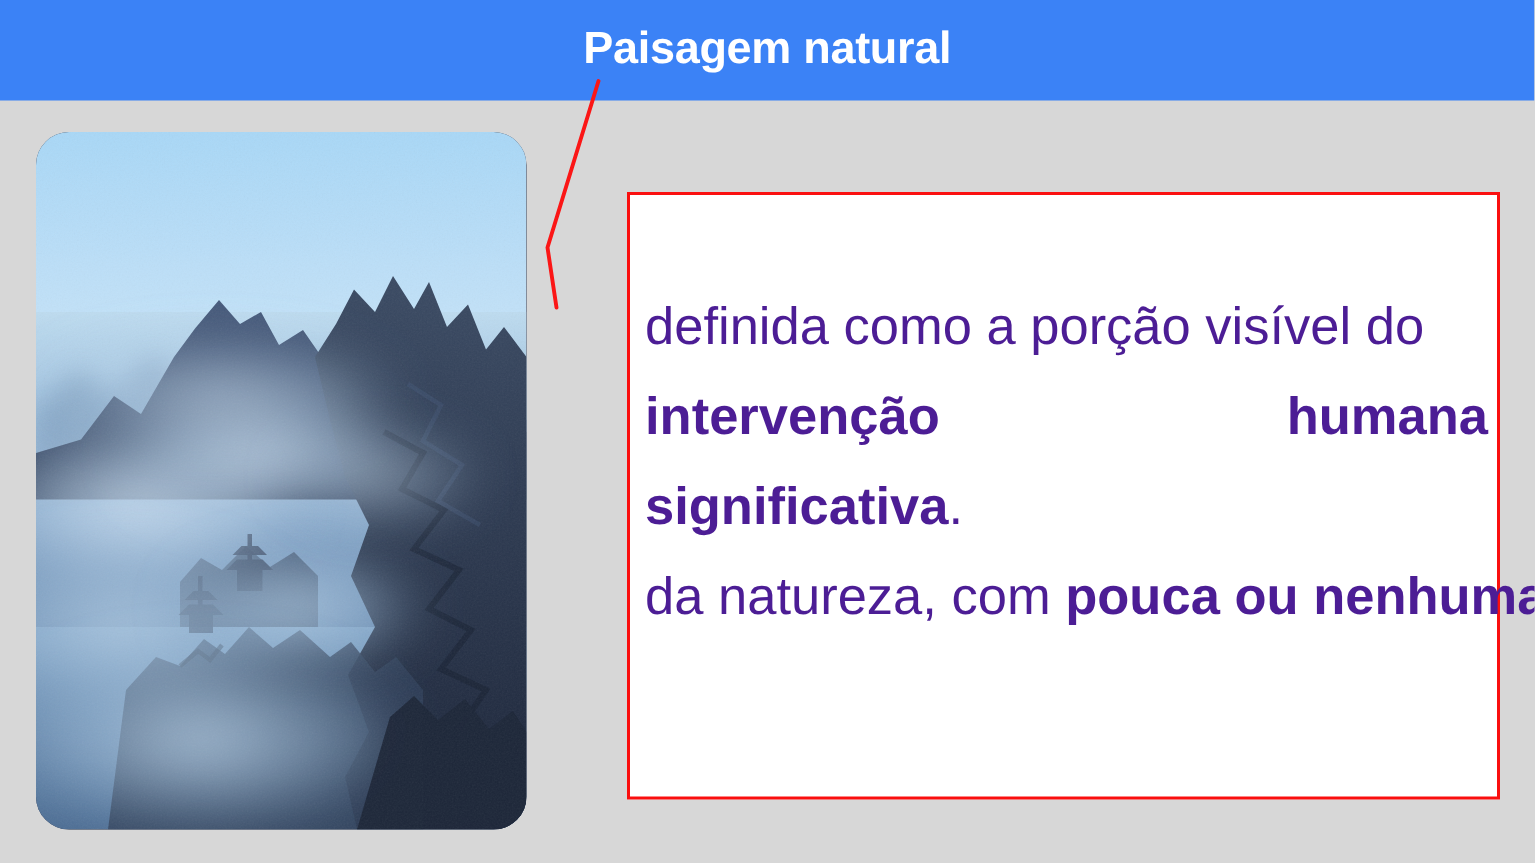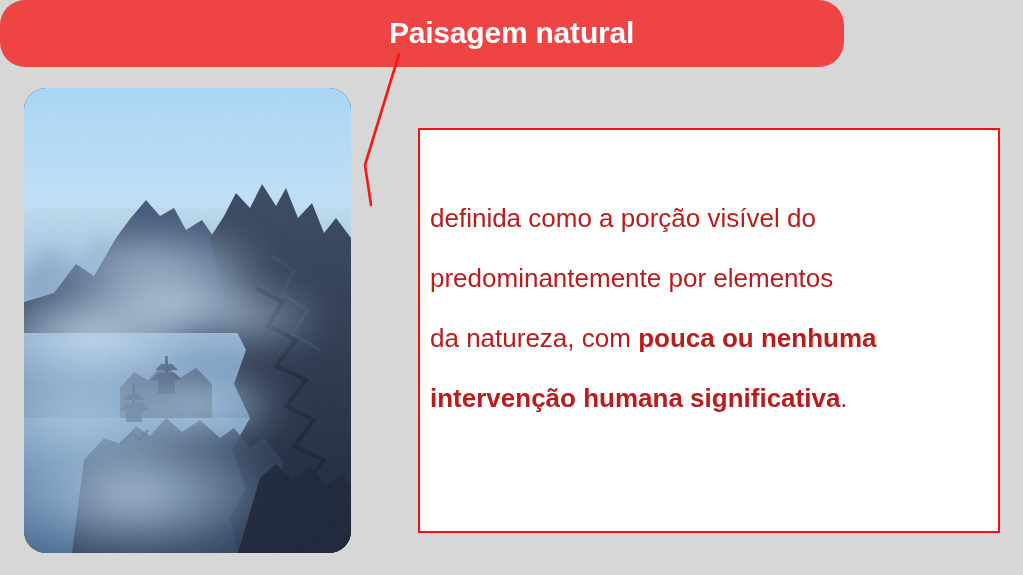--- a/index.html
+++ b/index.html
@@ -13,24 +13,23 @@
     font-family: "Liberation Sans", sans-serif;
     overflow: hidden;
     position: relative;
   }
 
   
   .banner {
     position: absolute;
     left: 0;
     top: 0;
-    width: 844px;
+    width: 1023px;
     height: 67px;
-    background: #ef4444;
-    border-radius: 25px;
+    background: #3b82f6;
   }
   .banner-title {
     position: absolute;
     left: 0;
     top: 14px;
     width: 1023px;
     text-align: center;
     color: #ffffff;
     font-size: 30px;
     font-weight: bold;
@@ -73,22 +72,22 @@
     border: 2px solid #fa0f0f;
     box-sizing: border-box;
   }
   .textbox-inner {
     position: absolute;
     left: 10px;
     top: 58px;
     width: 562px;
     text-align: justify;
     text-align-last: left;
-    color: #b91c1c;
-    font-size: 26px;
+    color: #4c1d95;
+    font-size: 35px;
     line-height: 60px;
     word-spacing: 0px;
   }
   .textbox-inner b { font-weight: bold; }
   .nowrap-line { display: block; }
 </style>
 </head>
 <body>
 
 <div class="banner">
@@ -191,17 +190,16 @@
 
     <path d="M236,390 L252,376 L268,392 L286,378 L302,398 L318,386 L327,400 L327,465 L214,465 Z" fill="#1c2638" opacity="0.95"></path>
 
     <rect x="0" y="0" width="327" height="465" filter="url(#grain)" opacity="0.5"></rect>
   </svg>
 </div>
 
 <div class="textbox">
   <div class="textbox-inner">
     <span class="nowrap-line" style="white-space: nowrap; word-spacing: 0px;">definida como a porção visível do</span>
-    <span class="nowrap-line" style="white-space: nowrap; word-spacing: 0px;">predominantemente por elementos</span>
+    <span class="nowrap-line"><b>intervenção humana significativa</b><span>.</span></span>
     <span class="nowrap-line" style="white-space: nowrap; word-spacing: 0px;"><span>da natureza, com </span><b>pouca ou nenhuma</b></span>
-    <span class="nowrap-line"><b>intervenção humana significativa</b><span>.</span></span>
   </div>
 </div>
 
 </body></html>

